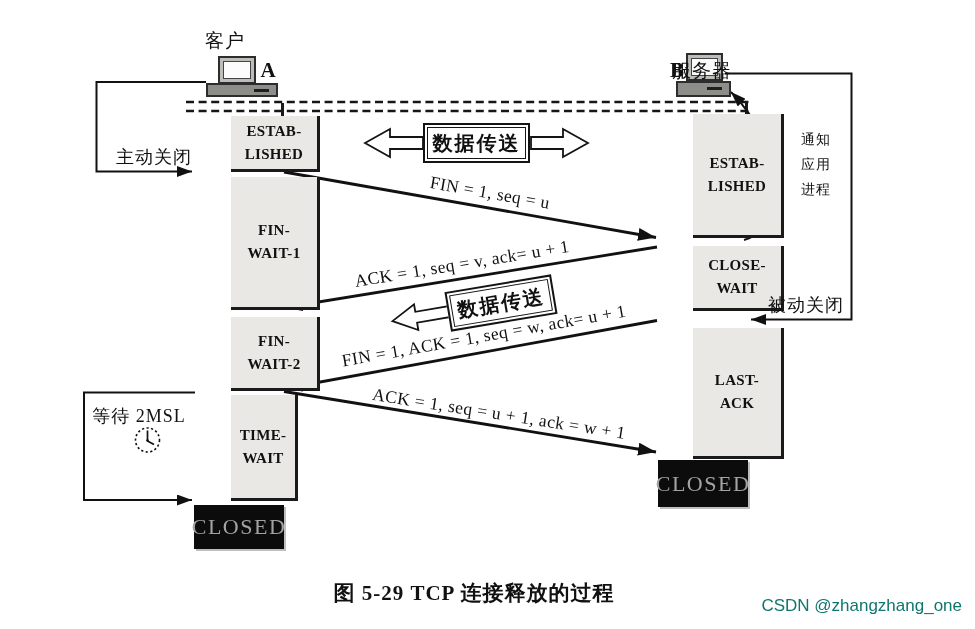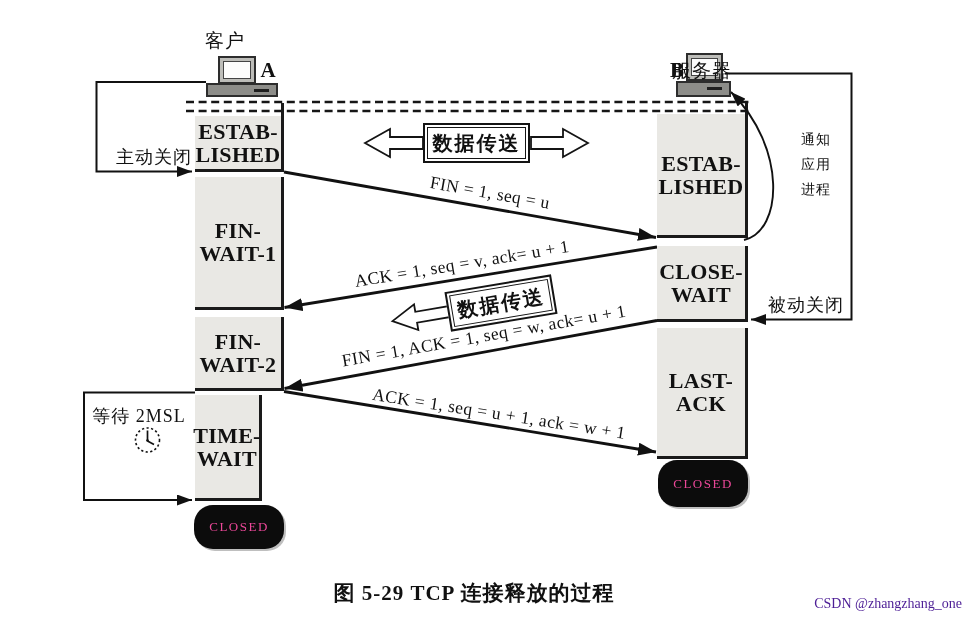--- a/index.html
+++ b/index.html
@@ -5,28 +5,27 @@
   html,body{margin:0;padding:0;background:#ffffff;}
   .stage{
     position:relative;width:975px;height:629px;background:#ffffff;overflow:hidden;
     font-family:"Liberation Serif","DejaVu Serif",serif;color:#111;
   }
   .lines-layer{position:absolute;left:0;top:0;width:975px;height:629px;}
   .seg{
     position:absolute;box-sizing:border-box;background:#e9e8e4;
     border-right:3px solid #1a1a1a;border-bottom:3px solid #1a1a1a;
     display:flex;flex-direction:column;align-items:center;justify-content:center;
-    font-size:22px;font-weight:700;line-height:23px;letter-spacing:0.3px;text-align:center;
+    font-size:15px;font-weight:700;line-height:23px;letter-spacing:0.3px;text-align:center;margin-left:36px;
   }
   .seg-closed{
-    position:absolute;box-sizing:border-box;background:#0c0c0c;color:#ec4899;
+    position:absolute;box-sizing:border-box;background:#0c0c0c;color:#a3a3a3;
     display:flex;align-items:center;justify-content:center;
-    font-size:13px;font-weight:500;letter-spacing:1.5px;
+    font-size:22px;font-weight:500;letter-spacing:1.5px;
     box-shadow:2px 2px 0 rgba(0,0,0,0.25);
-    border-radius:19px;
   }
   .txt{position:absolute;transform:translate(-50%,-50%);white-space:nowrap;}
   .role{font-size:19px;letter-spacing:1px;}
   .host{font-size:21px;font-weight:600;}
   .annot{font-size:18px;letter-spacing:1px;}
   .notify{font-size:14px;line-height:25px;text-align:center;letter-spacing:1px;}
   .msg{font-size:17.5px;letter-spacing:0.4px;}
   .dt-box{
     position:absolute;box-sizing:border-box;border:2.5px solid #141414;background:#fff;padding:2px;
   }
@@ -34,22 +33,22 @@
     box-sizing:border-box;border:1.8px solid #141414;width:100%;height:100%;
     display:flex;align-items:center;justify-content:center;
     font-size:20px;font-weight:600;letter-spacing:2px;
   }
   .monitor{position:absolute;box-sizing:border-box;background:#bdbdb9;border:2px solid #2d2d2d;}
   .screen{position:absolute;inset:3px;background:#fcfcfc;border:1px solid #444;}
   .cbase{position:absolute;box-sizing:border-box;background:#8d8d89;border:2px solid #2d2d2d;}
   .slot{position:absolute;right:7px;top:4px;width:15px;height:3px;background:#1f1f1f;}
   .caption{font-size:21px;font-weight:600;letter-spacing:1px;}
   .watermark{
-    position:absolute;right:13px;top:596px;color:#4c1d95;
-    font-family:Liberation Serif, serif;font-size:14px;
+    position:absolute;right:13px;top:596px;color:#0f766e;
+    font-family:Liberation Sans, sans-serif;font-size:17px;
   }
 </style>
 </head>
 <body>
 
 <div class="stage">
 
   <svg class="lines-layer" viewBox="0 0 975 629">
     <defs>
       <marker id="ahb" viewBox="0 0 18 13" refX="18" refY="6.5" markerWidth="18" markerHeight="13" markerUnits="userSpaceOnUse" orient="auto">
@@ -130,21 +129,21 @@
   <div class="seg" style="left:195px;top:395px;width:67px;height:106px;">
     <span>TIME-</span>
     <span>WAIT</span>
   </div>
   <div class="seg-closed" style="left:194px;top:505px;width:90px;height:44px;">CLOSED</div>
 
   <div class="seg" style="left:657px;top:114px;width:91px;height:124px;">
     <span>ESTAB-</span>
     <span>LISHED</span>
   </div>
-  <div class="seg" style="left:657px;top:246px;width:91px;height:76px;">
+  <div class="seg" style="left:657px;top:246px;width:91px;height:65px;">
     <span>CLOSE-</span>
     <span>WAIT</span>
   </div>
   <div class="seg" style="left:657px;top:328px;width:91px;height:131px;">
     <span>LAST-</span>
     <span>ACK</span>
   </div>
   <div class="seg-closed" style="left:658px;top:460px;width:90px;height:47px;">CLOSED</div>
 
   <div class="txt annot" style="left:154px;top:157px;">主动关闭</div>

